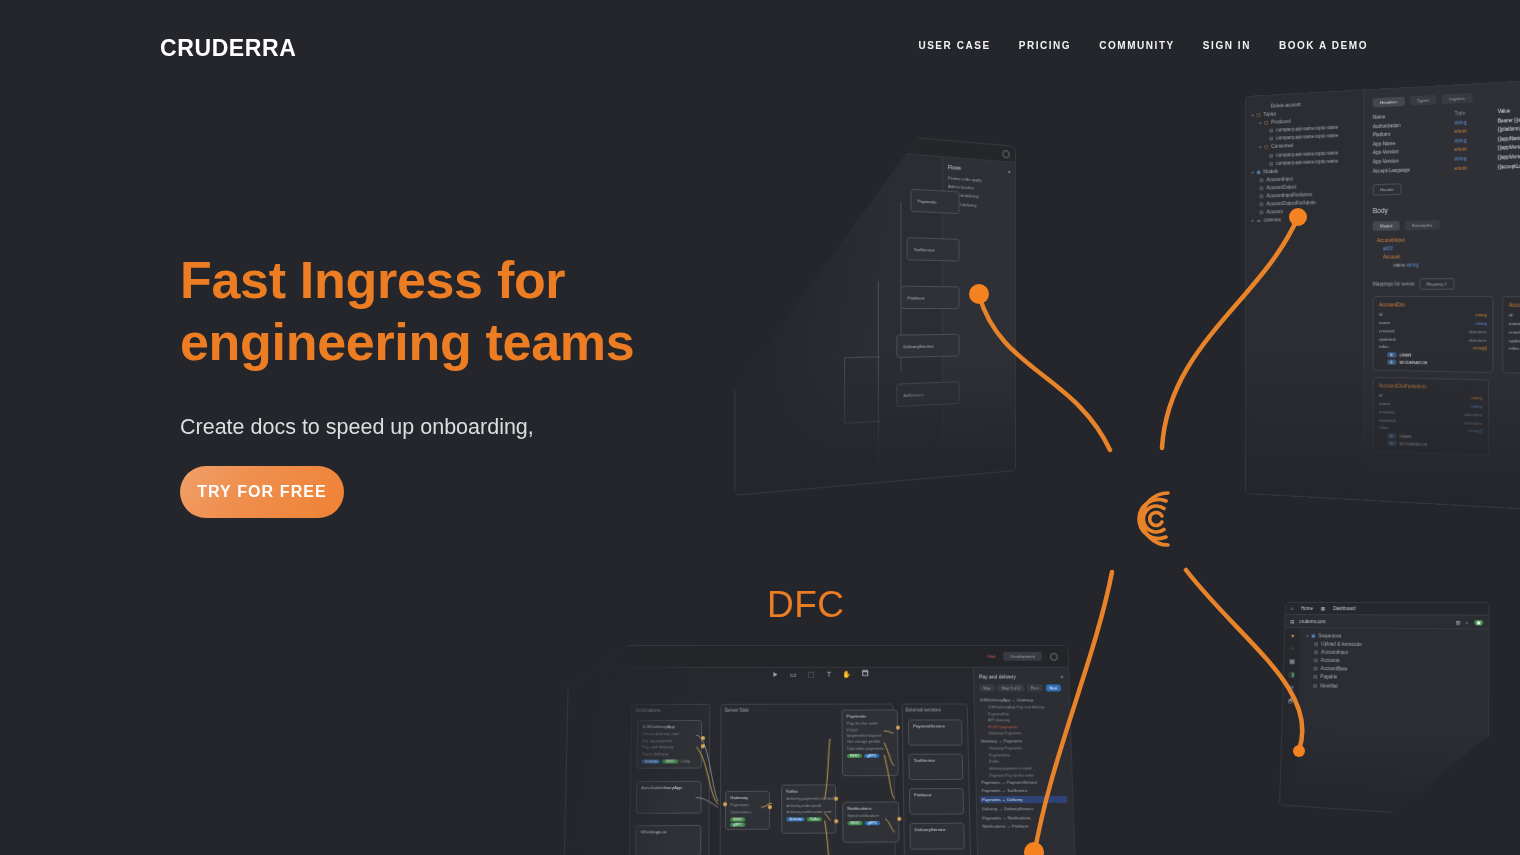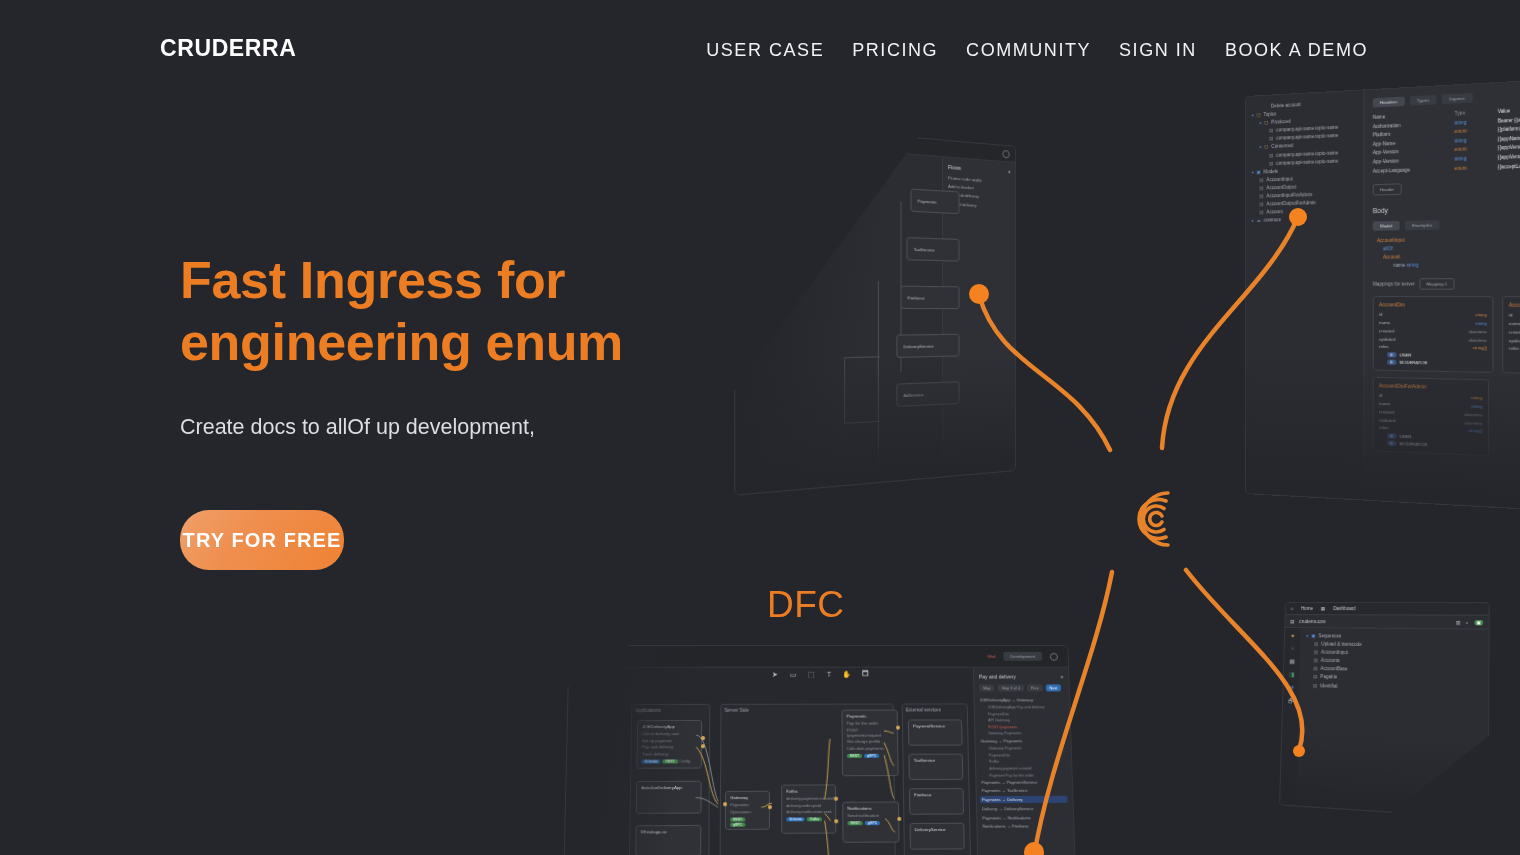--- a/index.html
+++ b/index.html
@@ -20,41 +20,41 @@
   .logo {
     position: absolute; left: 160px; top: 35px;
     font-size: 23px; font-weight: bold; color: #ffffff;
     letter-spacing: 0.6px;
   }
   .nav {
     position: absolute; right: 152px; top: 40px;
     display: flex; align-items: center; gap: 28px;
   }
   .nav-item {
-    font-size: 18px; font-weight: normal; color: #f2f3f5;
+    font-size: 10px; font-weight: bold; color: #f2f3f5;
     letter-spacing: 1.55px; text-transform: uppercase;
     cursor: pointer; white-space: nowrap;
   }
 
   
   .hero { position: absolute; left: 180px; top: 250px; width: 520px; z-index: 50; }
   .hero-title {
     font-size: 52px; font-weight: bold; color: #ed7d23;
     line-height: 1.19; letter-spacing: -0.3px;
   }
   .hero-sub {
     margin-top: 38px;
     font-size: 21.5px; color: #dcdee2; line-height: 1.42; font-weight: 400;
   }
   .cta {
-    margin-top: 68px;
+    margin-top: 24px;
     display: inline-flex; align-items: center; justify-content: center;
-    width: 164px; height: 60px; border-radius: 29px;
+    width: 164px; height: 52px; border-radius: 29px;
     background: linear-gradient(125deg, #f0a06a 0%, #ef8f4f 38%, #ef8233 100%);
-    color: #ffffff; font-size: 20px; font-weight: bold; letter-spacing: 1.1px;
+    color: #ffffff; font-size: 16px; font-weight: bold; letter-spacing: 1.1px;
     border: none; cursor: pointer; text-transform: uppercase;
     font-family: "Liberation Sans", sans-serif;
   }
 
   
   .dfc-label {
     position: absolute; left: 767px; top: 584px;
     font-size: 37px; color: #ed7d23; font-weight: 400; letter-spacing: 0.5px;
     z-index: 40;
     text-align: center;
@@ -673,21 +673,21 @@
       <span class="nav-item">PRICING</span>
       <span class="nav-item">COMMUNITY</span>
       <span class="nav-item">SIGN IN</span>
       <span class="nav-item">BOOK A DEMO</span>
     </nav>
   </div>
 
   <div class="hero">
     <h1 class="hero-title">
       <span>Fast Ingress for</span><br>
-      <span>engineering enum</span>
+      <span>engineering teams</span>
     </h1>
     <p class="hero-sub">
-      <span>Create docs to allOf up development,</span><br>
+      <span>Create docs to speed up onboarding,</span><br>
     </p>
     <button class="cta">TRY FOR FREE</button>
   </div>
 
 </div>
 
 </body></html>

